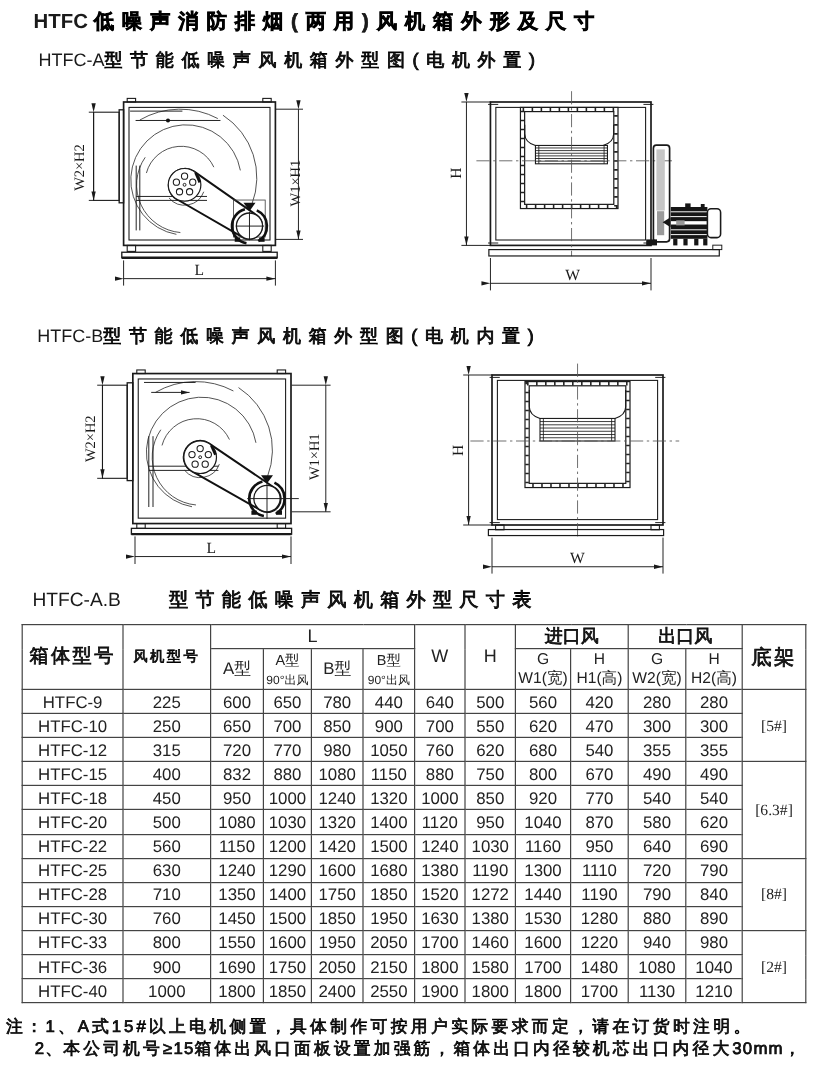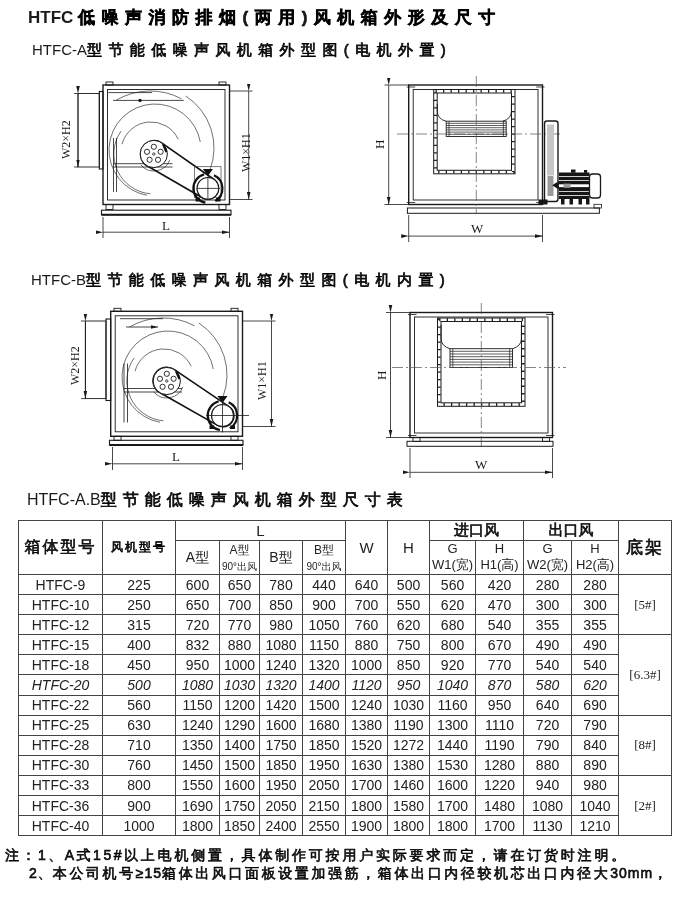--- a/index.html
+++ b/index.html
@@ -10,21 +10,21 @@
 </style>
 </head>
 <body>
 
 <div class="abs" style="left:28px;top:6px;font-size:17px;font-weight:bold;">HTFC <span style="letter-spacing:6.5px;-webkit-text-stroke:0.5px #000;">低噪声消防排烟(两用)风机箱外形及尺寸</span></div>
 
 <div class="abs" style="left:32px;top:41px;font-size:15px;">HTFC-A<span style="letter-spacing:6.4px;-webkit-text-stroke:0.7px #000;">型节能低噪声风机箱外型图(电机外置)</span></div>
 
 <div class="abs" style="left:31px;top:271px;font-size:15px;">HTFC-B<span style="letter-spacing:6.4px;-webkit-text-stroke:0.7px #000;">型节能低噪声风机箱外型图(电机内置)</span></div>
 
-<div class="abs" style="left:27px;top:490px;font-size:16px;">HTFC-A.B<span style="letter-spacing:6px;-webkit-text-stroke:0.7px #000;">型节能低噪声风机箱外型尺寸表</span></div>
+<div class="abs" style="left:27px;top:490px;font-size:16px;">HTFC-A.B<span style="letter-spacing:6px;margin-left:40px;-webkit-text-stroke:0.7px #000;">型节能低噪声风机箱外型尺寸表</span></div>
 
 <svg class="abs" id="drw" style="left:0;top:0;" width="700" height="905" viewBox="0 0 700 905" fill="none" stroke="#1a1a1a" stroke-width="1">
 <defs>
       <marker id="ar" markerWidth="8" markerHeight="6" refX="7.5" refY="3" orient="auto" markerUnits="userSpaceOnUse">
         <path d="M7.5,3 L0,1.2 L0,4.8 Z" fill="#1a1a1a" stroke="none"></path>
       </marker>
     </defs>
 
 <g>
 <rect x="103" y="85" width="126.5" height="119.5" stroke-width="1.4"></rect>
@@ -415,21 +415,21 @@
           <td>1000</td>
           <td>1240</td>
           <td>1320</td>
           <td>1000</td>
           <td>850</td>
           <td>920</td>
           <td>770</td>
           <td>540</td>
           <td>540</td>
         </tr>
-<tr style="height:20.1px;font-style:italic;">
+<tr style="height:20.1px;">
           <td>HTFC-20</td>
           <td>500</td>
           <td>1080</td>
           <td>1030</td>
           <td>1320</td>
           <td>1400</td>
           <td>1120</td>
           <td>950</td>
           <td>1040</td>
           <td>870</td>

